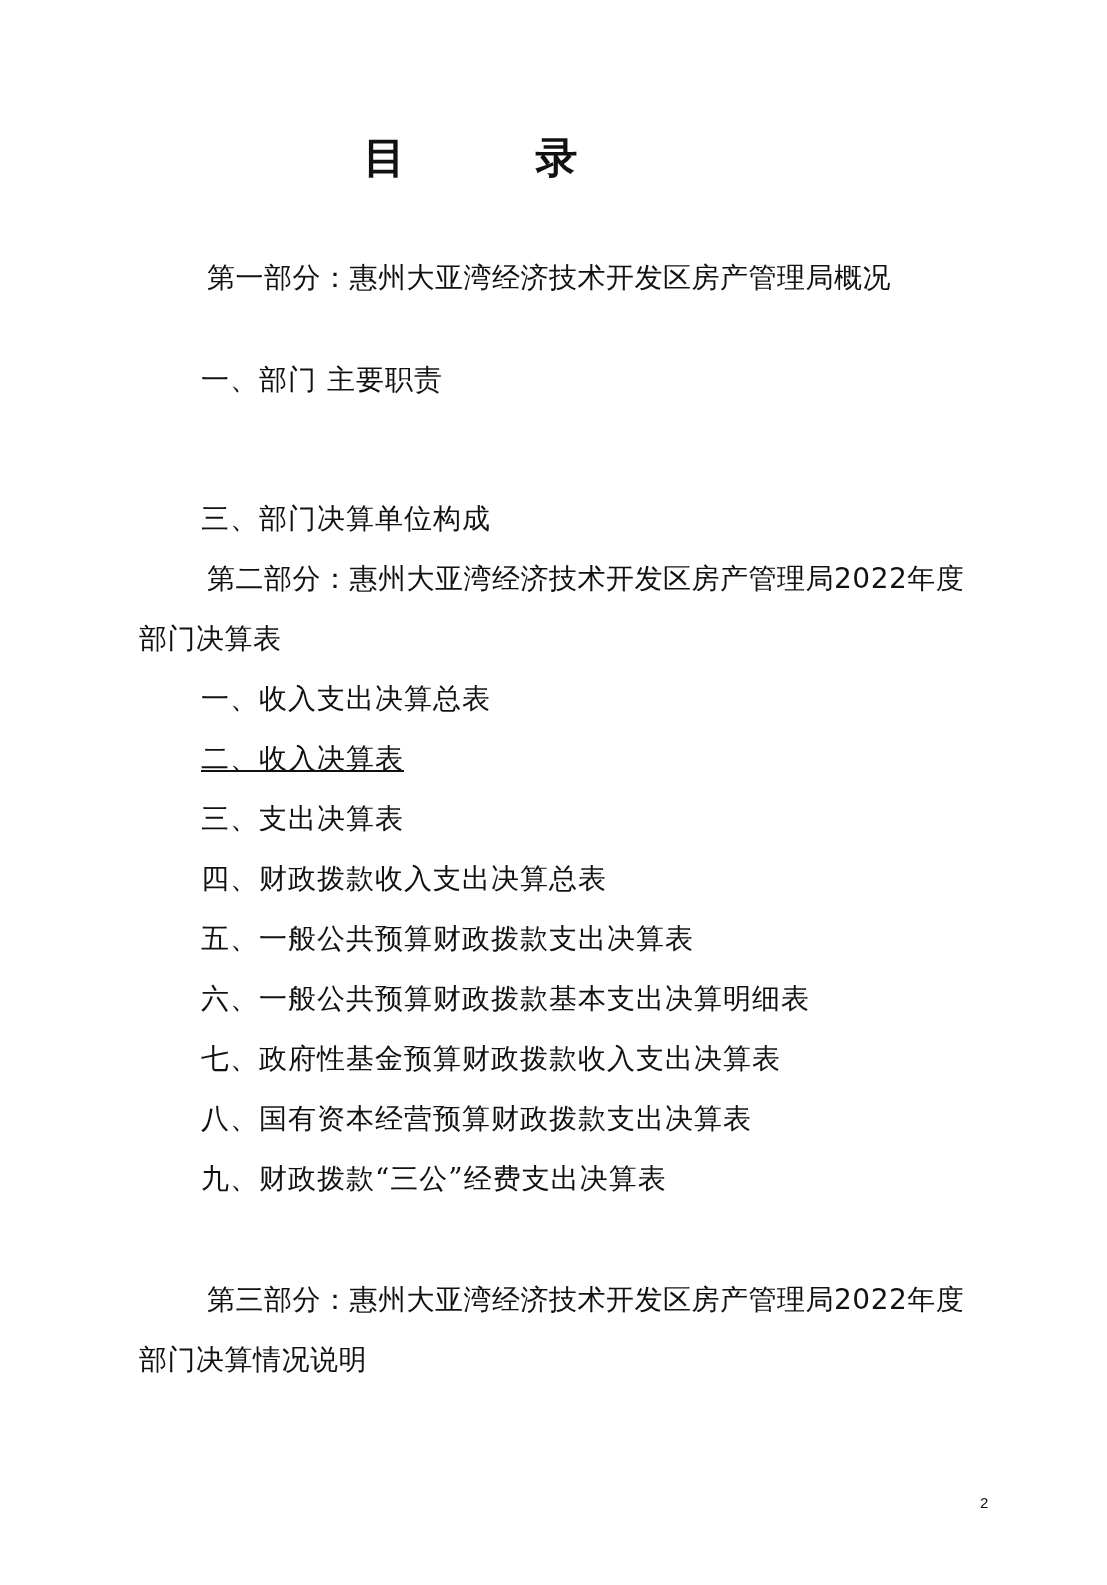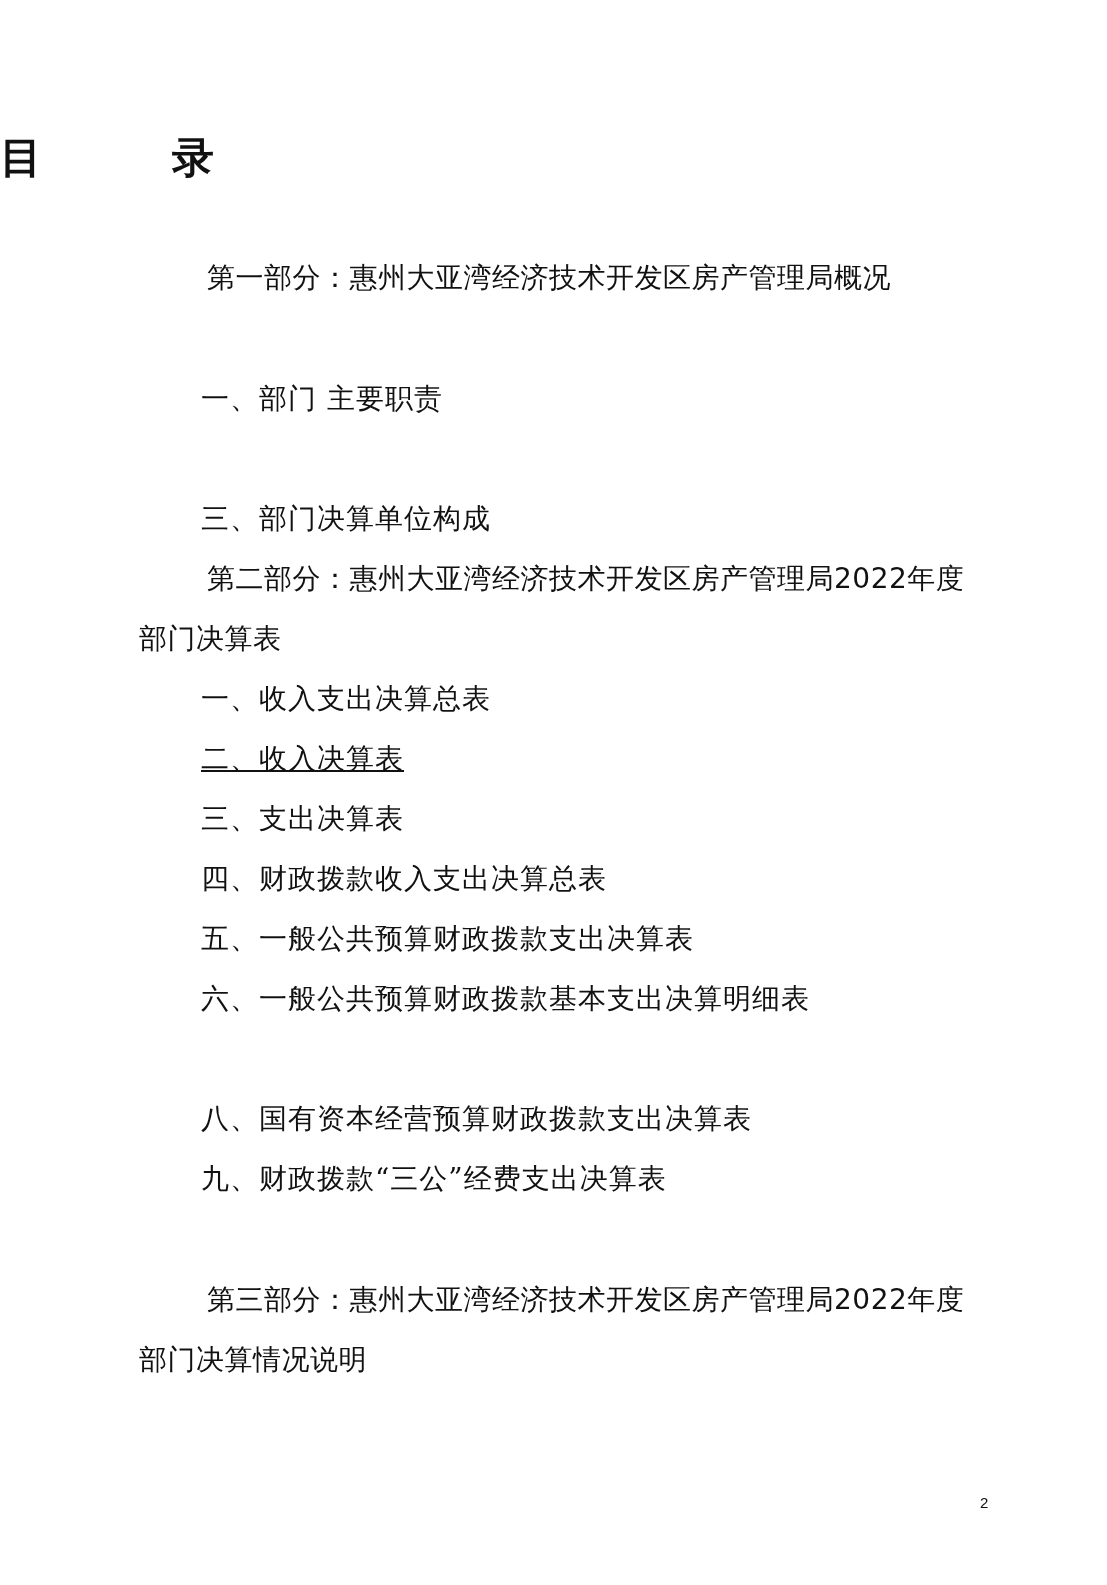--- a/index.html
+++ b/index.html
@@ -18,21 +18,21 @@
     .page {
       position: absolute;
       left: 0; top: 0;
       width: 1107px;
       height: 1585px;
     }
     .title {
       position: absolute;
       left: 0; width: 941px;
       top: 130px;
-      text-align: left;
+      text-align: center;
       font-family: "DejaVu Sans", "Liberation Sans", sans-serif;
       font-size: 42px;
       font-weight: bold;
       line-height: 56px;
     }
     .title span { display: inline-block; }
     .title .gap { width: 130px; }
     .part {
       position: absolute;
       left: 139px;
@@ -64,30 +64,31 @@
 </head>
 <body>
 
 <div class="page">
 
   <div class="title">
     <span>目</span><span class="gap"></span><span>录</span>
   </div>
 
   <div class="part" style="top:248px;">第一部分：惠州大亚湾经济技术开发区房产管理局概况</div>
-  <div class="item" style="top:379px;">一、部门 主要职责</div>
+  <div class="item" style="top:360px;">一、部门 主要职责</div>
   <div class="item" style="top:499px;">三、部门决算单位构成</div>
 
   <div class="part" style="top:549px;">第二部分：惠州大亚湾经济技术开发区房产管理局2022年度部门决算表</div>
   <div class="item" style="top:679px;">一、收入支出决算总表</div>
   <div class="item" style="top:739px;text-decoration:underline;">二、收入决算表</div>
   <div class="item" style="top:799px;">三、支出决算表</div>
   <div class="item" style="top:859px;">四、财政拨款收入支出决算总表</div>
   <div class="item" style="top:919px;">五、一般公共预算财政拨款支出决算表</div>
   <div class="item" style="top:979px;">六、一般公共预算财政拨款基本支出决算明细表</div>
+  <div class="item" style="top:1039px;">七、政府性基金预算财政拨款收入支出决算表</div>
   <div class="item" style="top:1099px;">八、国有资本经营预算财政拨款支出决算表</div>
   <div class="item" style="top:1159px;">九、财政拨款“三公”经费支出决算表</div>
 
   <div class="part" style="top:1270px;">第三部分：惠州大亚湾经济技术开发区房产管理局2022年度部门决算情况说明</div>
 
 
   <div class="page-number">2</div>
 </div>
 
 </body></html>

